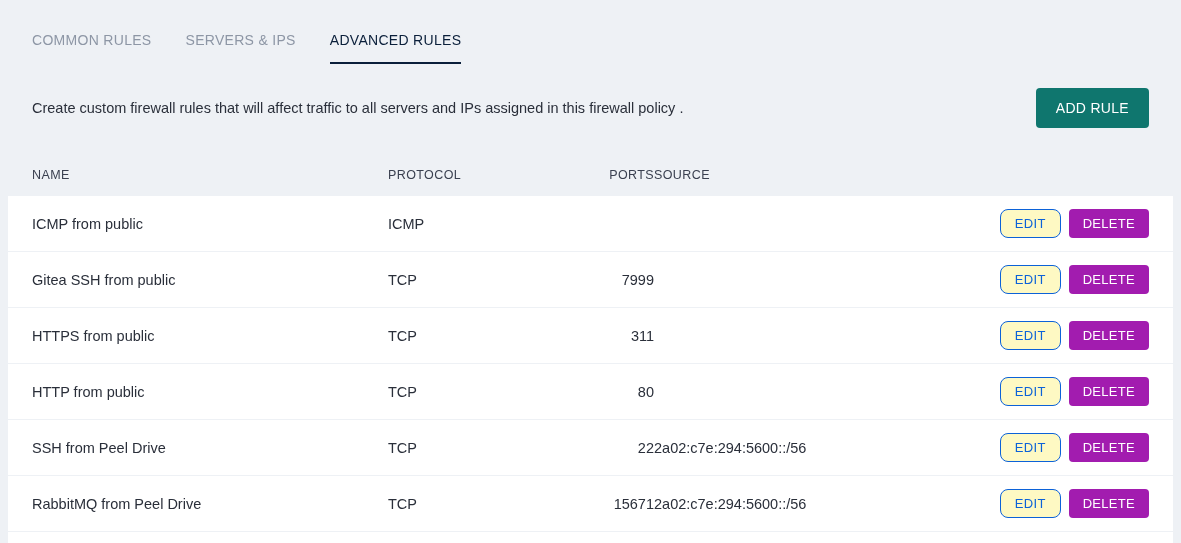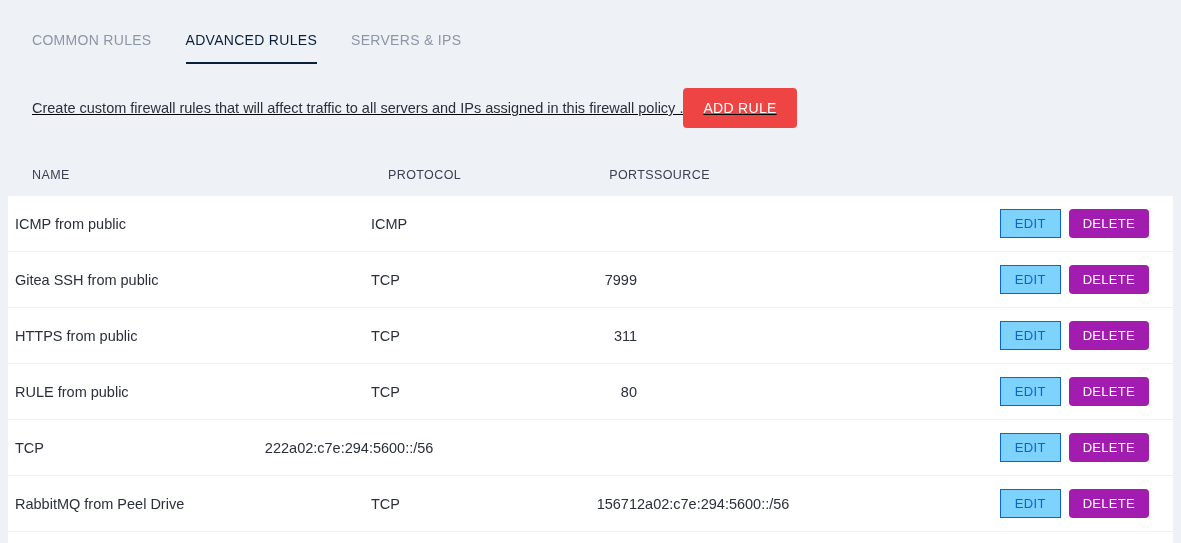--- a/index.html
+++ b/index.html
@@ -33,31 +33,31 @@
       padding-bottom: 14px;
       cursor: pointer;
       border-bottom: 2px solid transparent;
     }
     .tab.active {
       color: #0a1f3a;
       border-bottom: 2px solid #0a1f3a;
     }
     .header-row {
       display: flex;
+      justify-content: space-between;
       align-items: center;
       padding: 24px;
-      text-decoration: underline;
     }
     .description {
       font-size: 14.5px;
       color: #2a2f3a;
       font-weight: 400;
     }
     .add-rule-btn {
-      background: #ef4444;
+      background: #0f766e;
       color: #fff;
       border: none;
       border-radius: 4px;
       padding: 12px 20px;
       font-size: 14px;
       font-weight: 500;
       letter-spacing: 0.3px;
       cursor: pointer;
     }
     .table-header {
@@ -75,37 +75,37 @@
     .col-protocol { width: 144px; }
     .col-ports { width: 122px; text-align: right; }
     .col-source { flex: 1; }
     .col-actions { width: 180px; display: flex; justify-content: flex-end; gap: 8px; }
     .table-body {
       background: #fff;
     }
     .row {
       display: flex;
       align-items: center;
-      padding: 13px 24px 13px 7px;
+      padding: 13px 24px 13px 24px;
       border-bottom: 1px solid #eef1f5;
       background: #fff;
     }
     .row:nth-child(odd) {
       background: #fff;
     }
     .td {
       font-size: 14.5px;
       color: #2a2f3a;
       font-weight: 400;
     }
     .edit-btn {
-      background: #7dd3fc;
+      background: #fef9c3;
       color: #0c62d8;
       border: 1px solid #0c62d8;
-      border-radius: 0;
+      border-radius: 8px;
       padding: 6px 14px;
       font-size: 13px;
       font-weight: 500;
       letter-spacing: 0.3px;
       cursor: pointer;
     }
     .delete-btn {
       background: #a21caf;
       color: #fff;
       border: none;
@@ -117,22 +117,22 @@
       cursor: pointer;
     }
   </style>
 </head>
 <body>
 
 <div class="panel">
 
   <div class="tabs">
     <div class="tab">COMMON RULES</div>
+    <div class="tab">SERVERS &amp; IPS</div>
     <div class="tab active">ADVANCED RULES</div>
-    <div class="tab">SERVERS &amp; IPS</div>
   </div>
 
   <div class="header-row">
     <div class="description">Create custom firewall rules that will affect traffic to all servers and IPs assigned in this firewall policy .</div>
     <button class="add-rule-btn">ADD RULE</button>
   </div>
 
   <div class="table-header">
     <div class="th col-name">NAME</div>
     <div class="th col-protocol">PROTOCOL</div>
@@ -165,30 +165,31 @@
         <div class="td col-name">HTTPS from public</div>
         <div class="td col-protocol">TCP</div>
         <div class="td col-ports">311</div>
         <div class="td col-source"></div>
         <div class="col-actions">
           <button class="edit-btn">EDIT</button>
           <button class="delete-btn">DELETE</button>
         </div>
       </div>
       <div class="row">
-        <div class="td col-name">RULE from public</div>
+        <div class="td col-name">HTTP from public</div>
         <div class="td col-protocol">TCP</div>
         <div class="td col-ports">80</div>
         <div class="td col-source"></div>
         <div class="col-actions">
           <button class="edit-btn">EDIT</button>
           <button class="delete-btn">DELETE</button>
         </div>
       </div>
       <div class="row">
+        <div class="td col-name">SSH from Peel Drive</div>
         <div class="td col-protocol">TCP</div>
         <div class="td col-ports">22</div>
         <div class="td col-source">2a02:c7e:294:5600::/56</div>
         <div class="col-actions">
           <button class="edit-btn">EDIT</button>
           <button class="delete-btn">DELETE</button>
         </div>
       </div>
       <div class="row">
         <div class="td col-name">RabbitMQ from Peel Drive</div>

